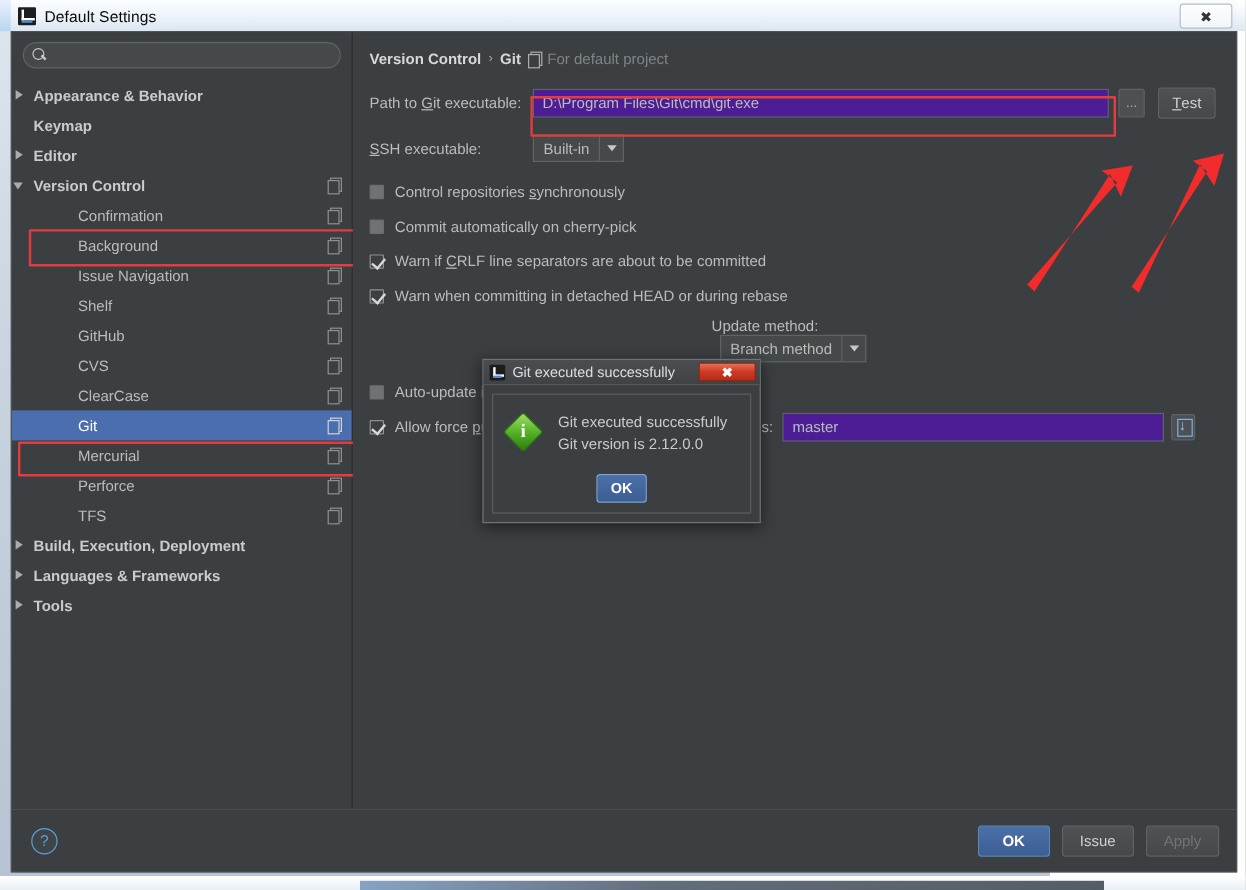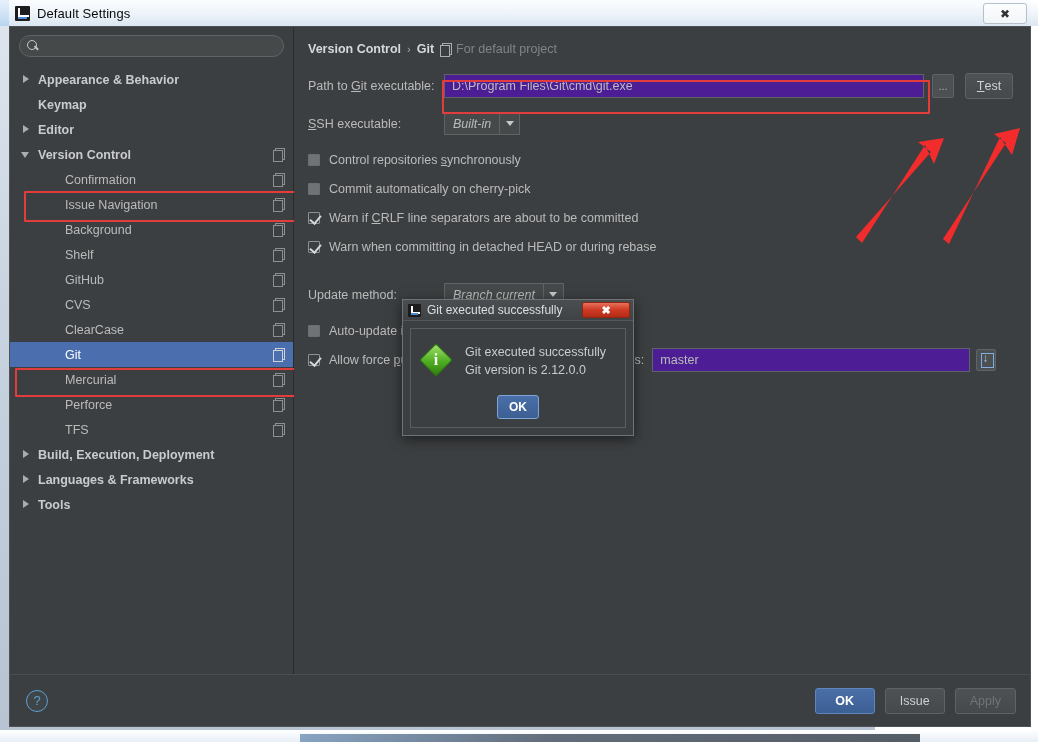--- a/index.html
+++ b/index.html
@@ -108,21 +108,21 @@
   }
   .search-input {
     flex:1; background:transparent; border:none; outline:none;
     color:#bbbbbb; font-size:12px; padding:0 8px;
     font-family:"Liberation Sans", sans-serif;
   }
 
   .tree { padding-top:4px; }
   .tree-item {
     position:relative; display:flex; align-items:center;
-    height:25px; padding-left:10px; color:#bbbbbb; font-size:12.5px;
+    height:25px; color:#bbbbbb; font-size:12.5px;
   }
   .tree-item.bold { font-weight:bold; color:#c9cbcd; }
   .tree-item.sel { background:#4b6eaf; color:#ffffff; }
   .arrow {
     width:13px; height:13px; margin-right:5px; position:relative; flex:none;
   }
   .arrow.right::before{
     content:""; position:absolute; left:3px; top:2px;
     border-left:6px solid #a9adb0; border-top:4.5px solid transparent;
     border-bottom:4.5px solid transparent;
@@ -198,21 +198,21 @@
     background: linear-gradient(180deg,#4e5254 0%,#45494b 100%);
     border:1px solid #5e6366; border-radius:3px;
     color:#cdd1d4; font-size:12.5px;
     display:flex; align-items:center; justify-content:center;
   }
 
   .combo {
     height:23px; background:#45494a; border:1px solid #5e6366;
     display:flex; align-items:center; color:#bbbbbb; font-size:12.5px;
   }
-  .combo .cval { padding:0 8px;font-style:italic; }
+  .combo .cval { padding:0 8px; }
   .combo .cbtn {
     width:20px; height:21px; border-left:1px solid #5e6366;
     display:flex; align-items:center; justify-content:center;
   }
   .caret { border-left:4px solid transparent; border-right:4px solid transparent;
            border-top:5px solid #c5c9cc; }
 
   .cbrow { display:flex; align-items:center; height:24px; margin-bottom:5px; }
   .cb {
     width:12px; height:12px; flex:none; margin-right:9px; position:relative;
@@ -392,25 +392,25 @@
               <div class="tree-item bold">
                 <span class="arrow down"></span>
                 <span class="tree-label">Version Control</span>
                 <span class="cfg-icon"></span>
               </div>
               <div class="tree-item indent">
                 <span class="tree-label">Confirmation</span>
                 <span class="cfg-icon"></span>
               </div>
               <div class="tree-item indent">
+                <span class="tree-label">Background</span>
+                <span class="cfg-icon"></span>
+              </div>
+              <div class="tree-item indent">
                 <span class="tree-label">Issue Navigation</span>
-                <span class="cfg-icon"></span>
-              </div>
-              <div class="tree-item indent">
-                <span class="tree-label">Background</span>
                 <span class="cfg-icon"></span>
               </div>
               <div class="tree-item indent">
                 <span class="tree-label">Shelf</span>
                 <span class="cfg-icon"></span>
               </div>
               <div class="tree-item indent">
                 <span class="tree-label">GitHub</span>
                 <span class="cfg-icon"></span>
               </div>
@@ -498,24 +498,24 @@
               <div class="cbrow">
                 <span class="cb checked"></span>
                 <span><span>Warn if </span><span class="u">C</span><span>RLF line separators are about to be committed</span></span>
               </div>
               <div class="cbrow">
                 <span class="cb checked"></span>
                 <span><span>Warn when committing in detached HEAD or during rebase</span><span class="u"></span><span></span></span>
               </div>
             </div>
 
-          <div class="row" style="margin-top:24px;">
+          <div class="row" style="margin-top:6px;flex-direction:column;">
             <span class="lbl">Update method:</span>
             <div class="combo">
-              <span class="cval">Branch current</span>
+              <span class="cval">Branch method</span>
               <span class="cbtn">
                   <i class="caret"></i>
                 </span>
             </div>
           </div>
 
           <div class="cbrow occluded">
             <span class="cb"></span>
             <span>Auto-update if push of the current branch was rejected</span>
           </div>

